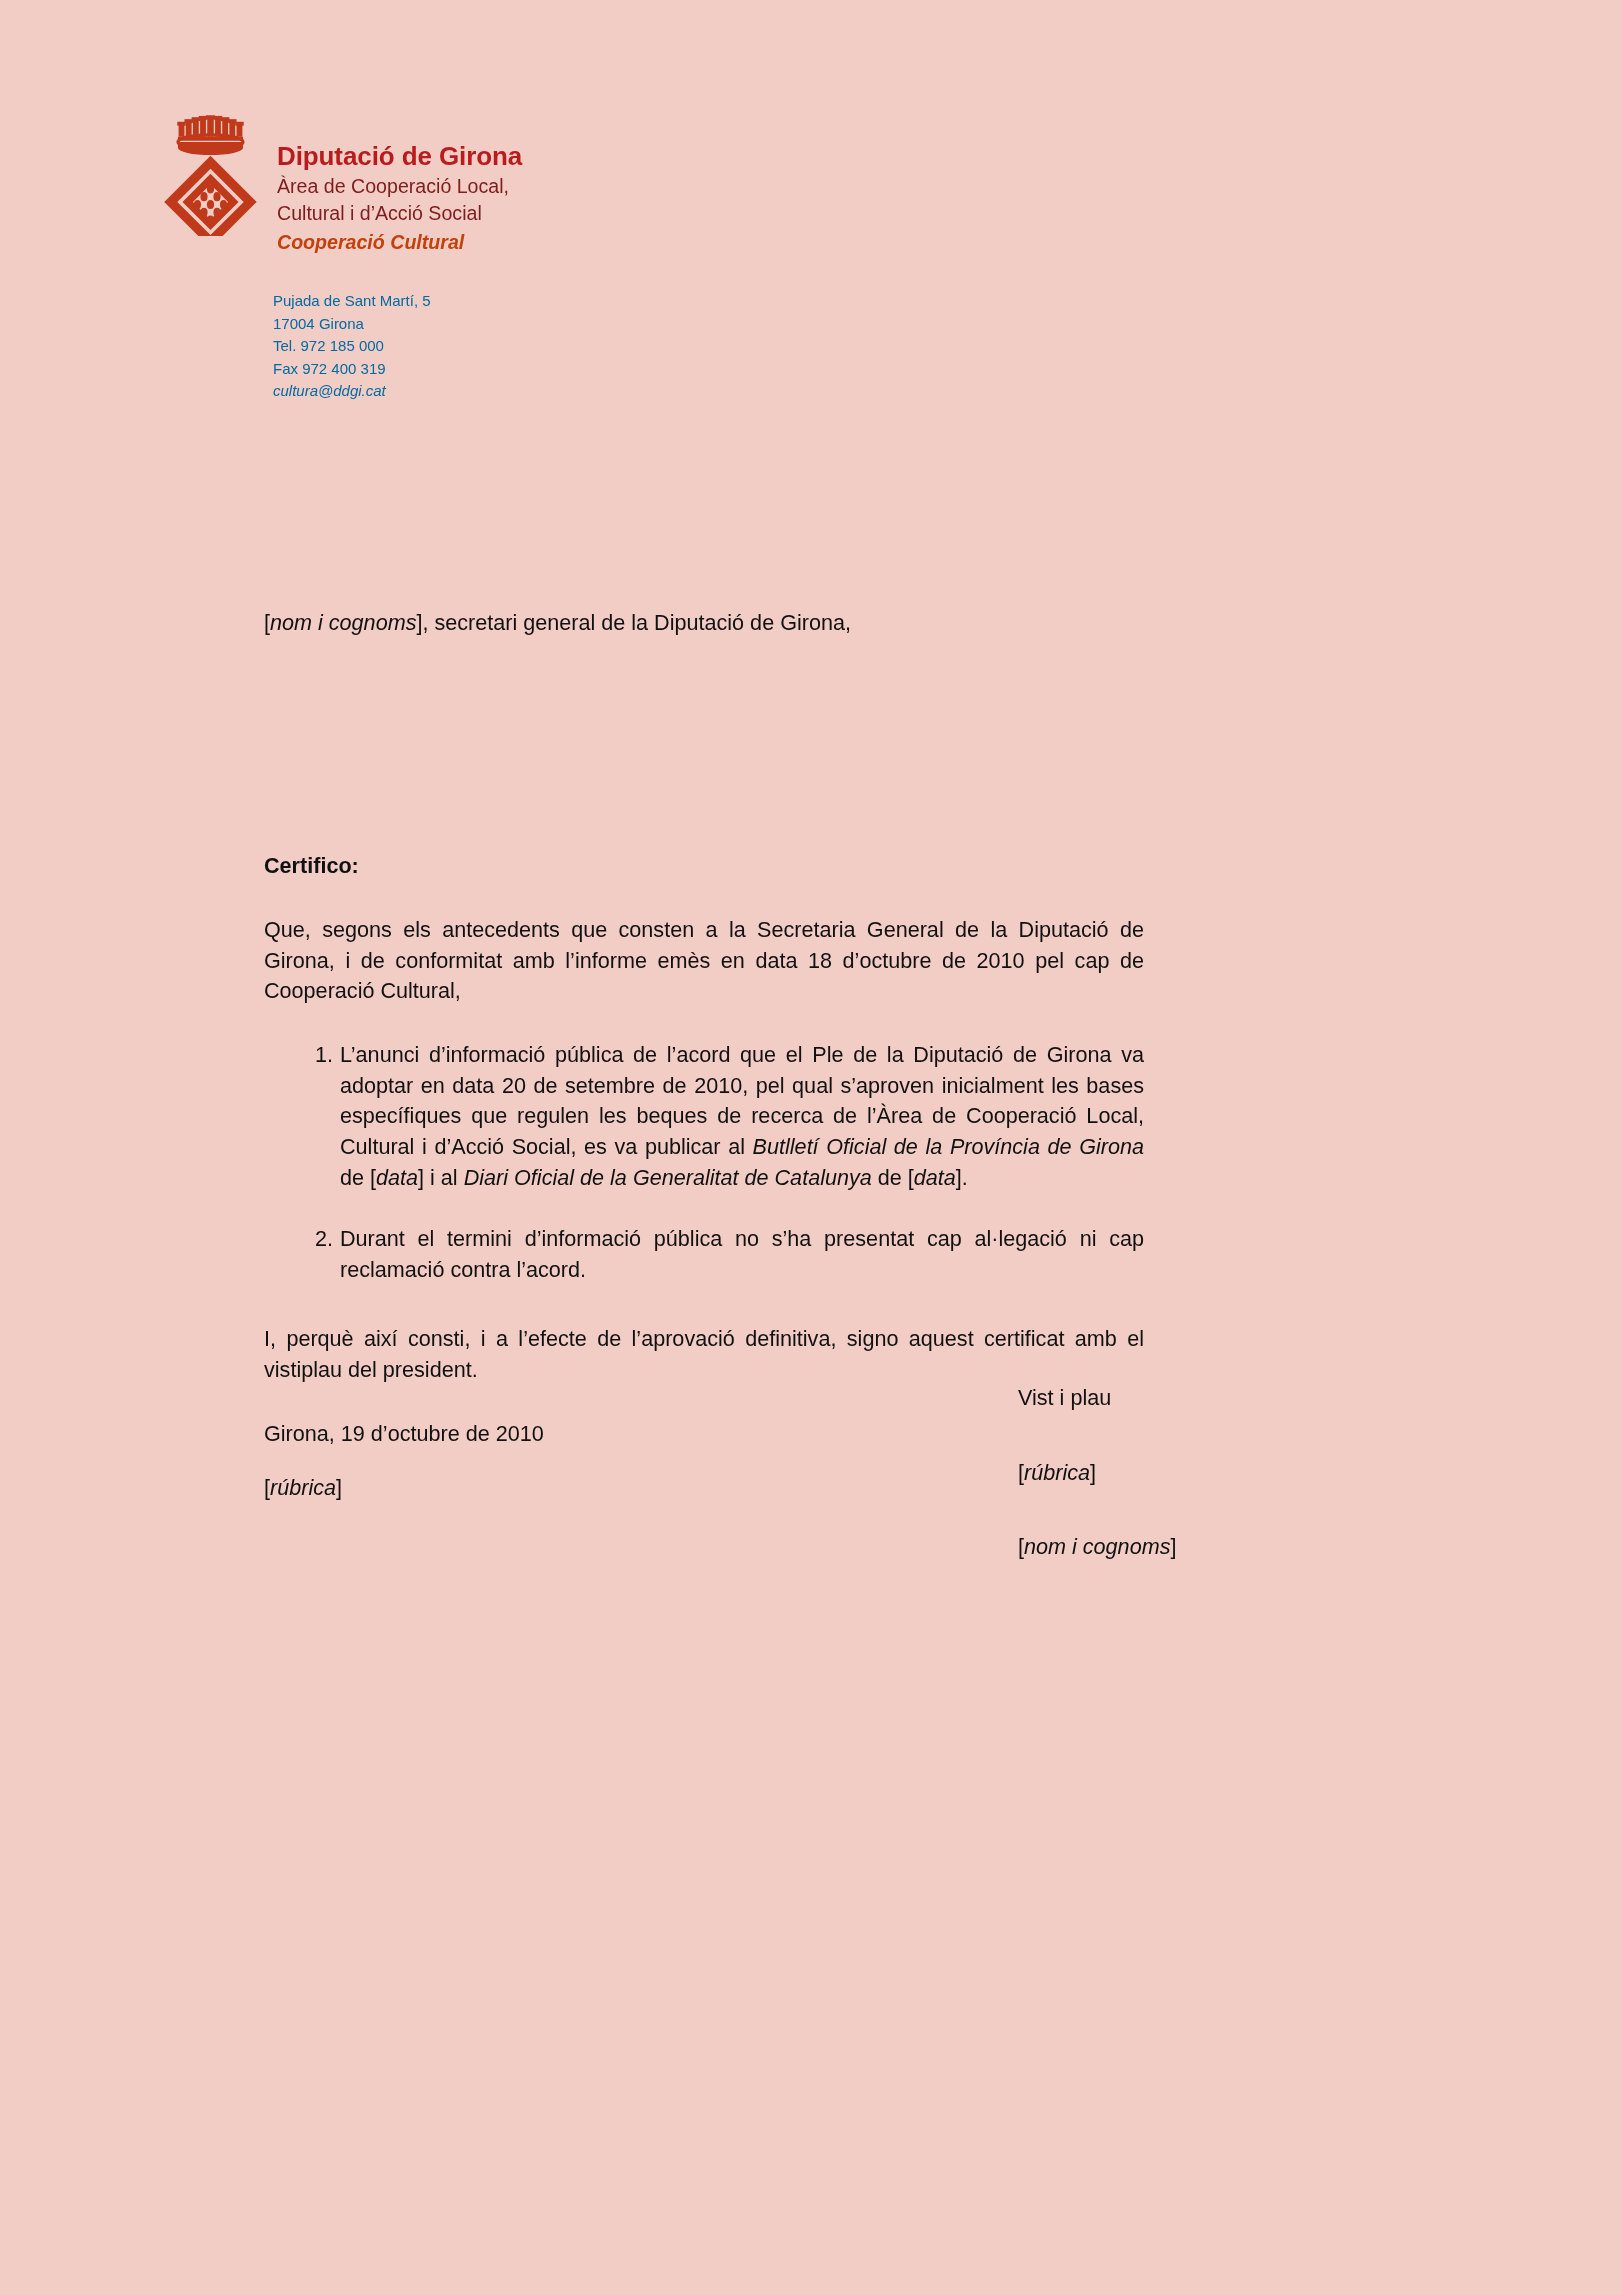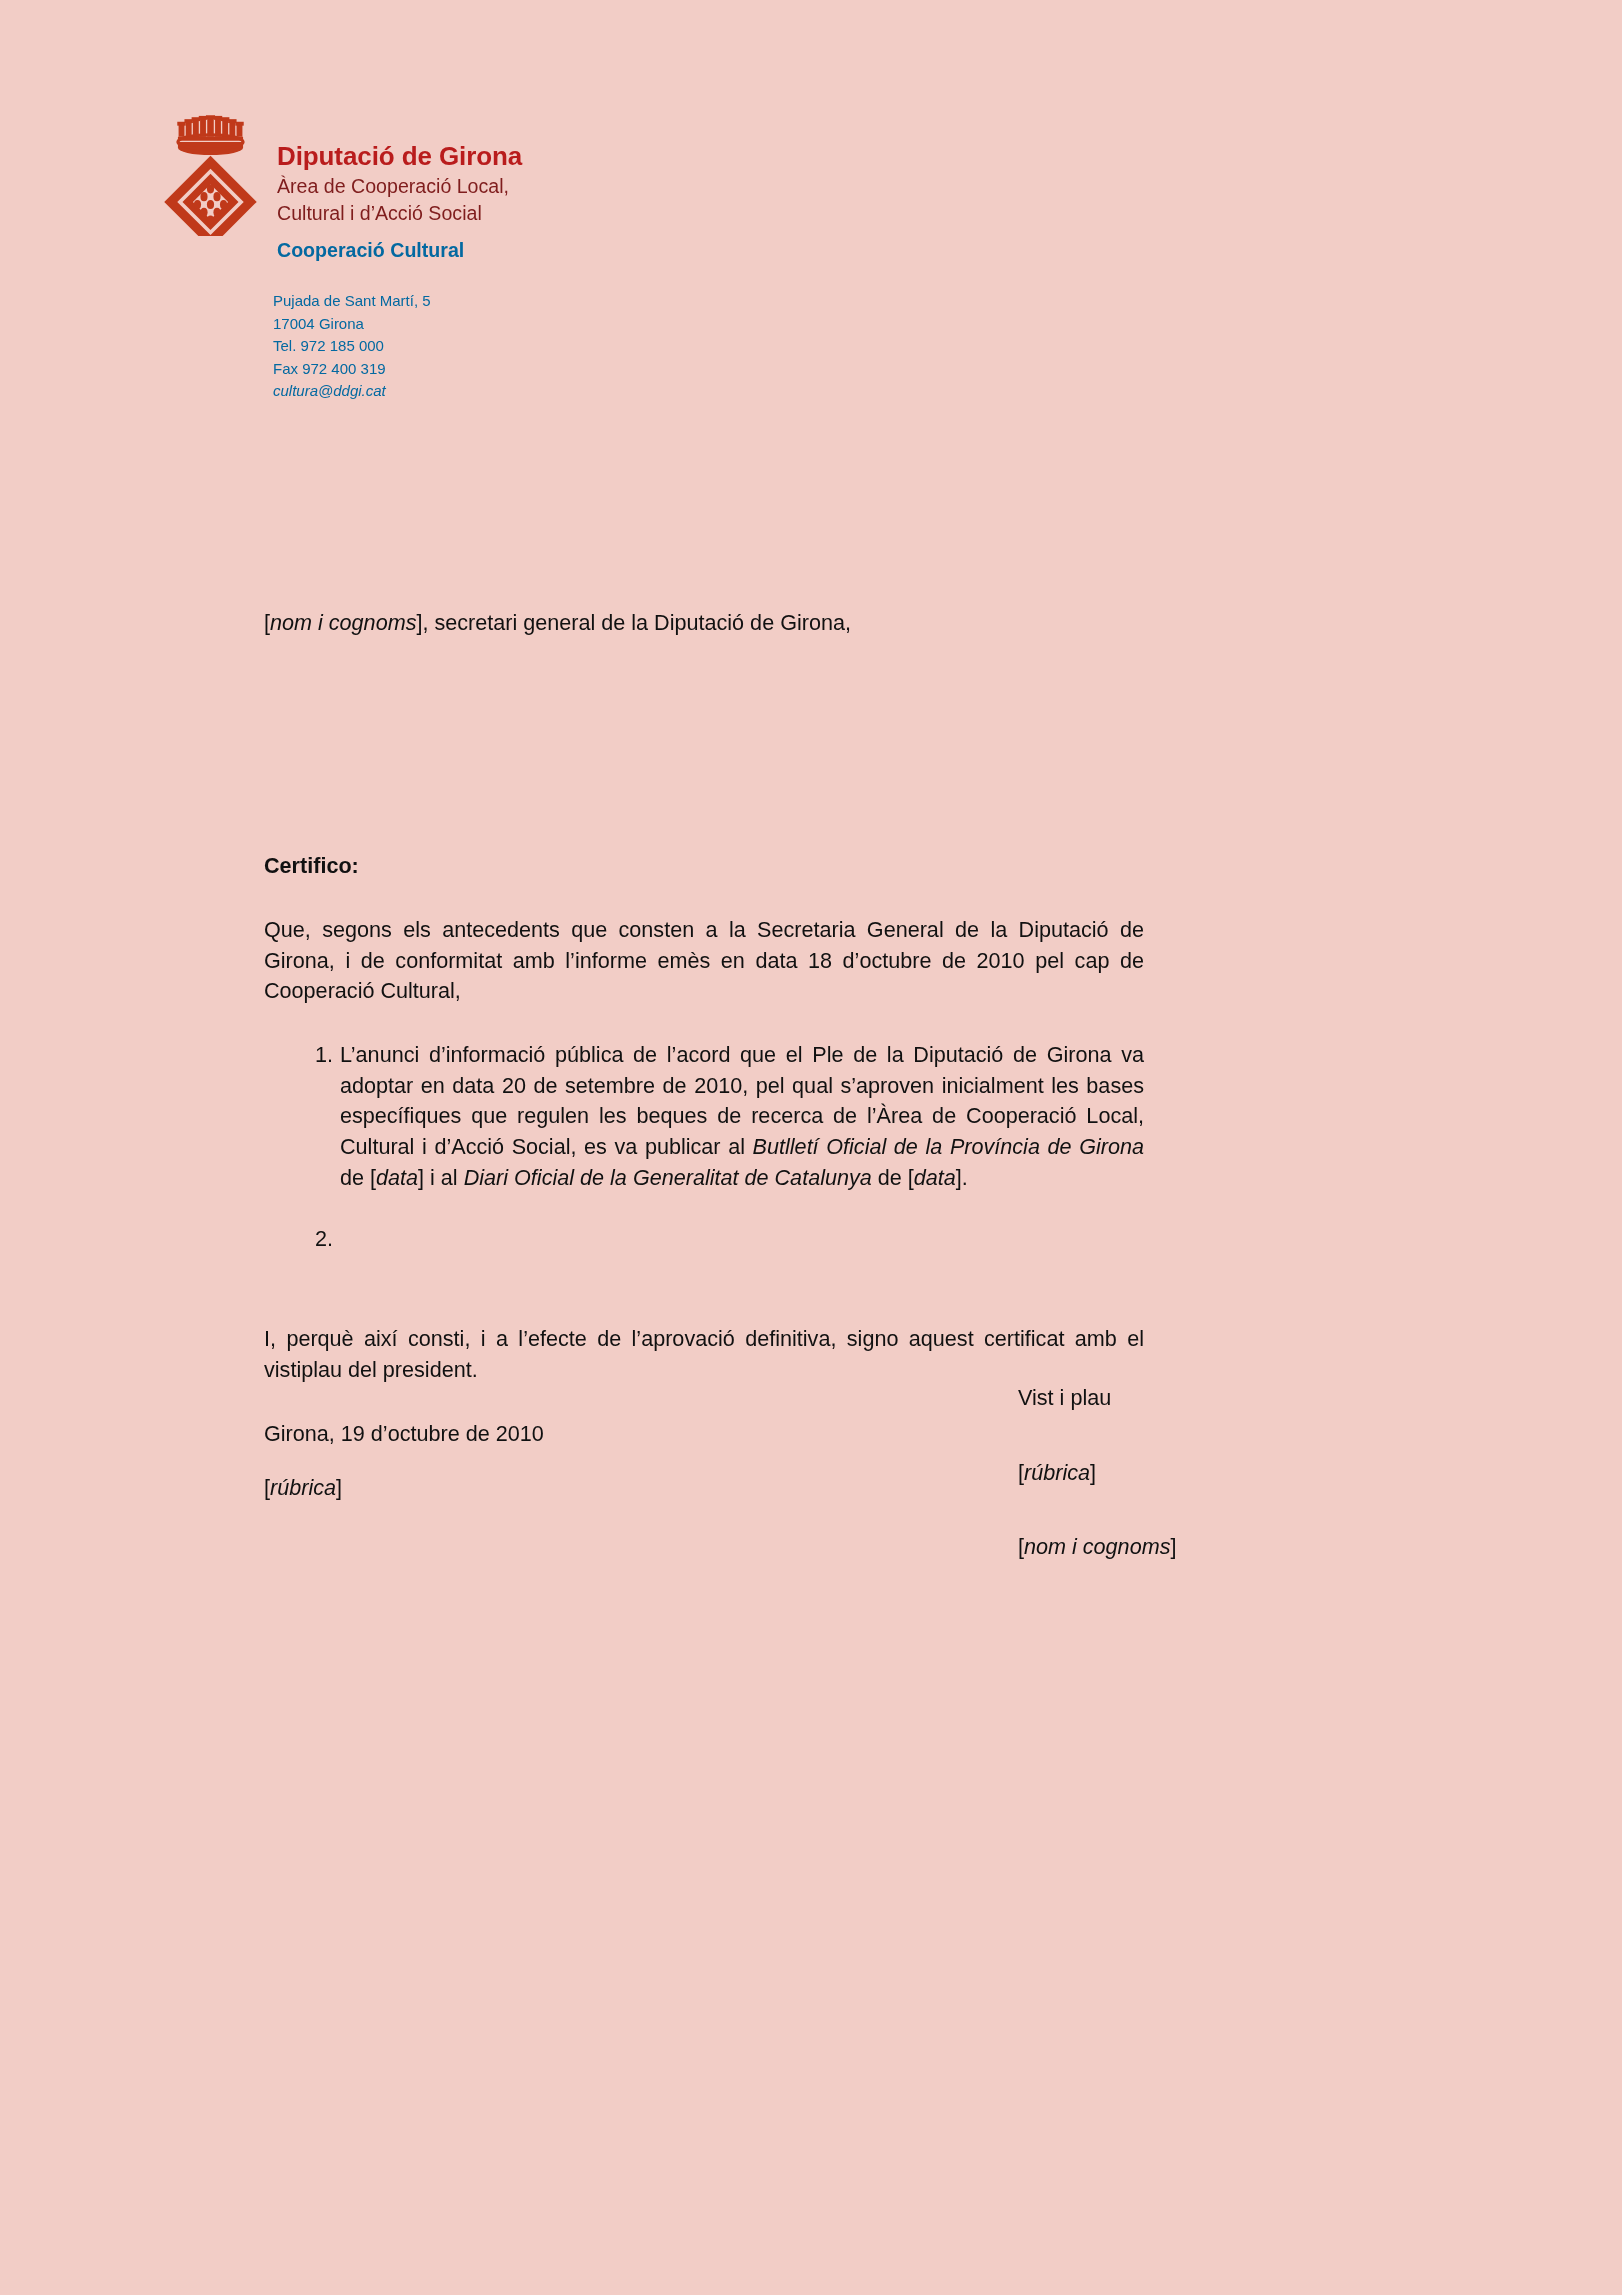--- a/index.html
+++ b/index.html
@@ -49,23 +49,24 @@
     font-weight: normal;
     line-height: 1.25;
     color: #7f1d1d;
     white-space: nowrap;
     margin-top: 2.6px;
   }
   .org-dept {
     font-size: 19.6px;
     font-weight: bold;
     line-height: 1.25;
-    color: #0369a1;
+    color: #c2410c;
     white-space: nowrap;
-    margin-top: 13px;
+    margin-top: 5px;
+    font-style: italic;
   }
 
   .address-block {
     position: absolute;
     left: 273px;
     top: 290px;
     font-size: 15px;
     line-height: 1.5;
     color: #0369a1;
   }
@@ -252,21 +253,21 @@
 
   <p class="certifico-heading">Certifico:</p>
 
   <p class="lead-para">Que, segons els antecedents que consten a la Secretaria General de la Diputació de Girona, i de conformitat amb l’informe emès en data 18 d’octubre de 2010 pel cap de Cooperació Cultural,</p>
 
   <ol class="items">
     <li>
       <span class="marker">1.</span><span>L’anunci d’informació pública de l’acord que el Ple de la Diputació de Girona va adoptar en data 20 de setembre de 2010, pel qual s’aproven inicialment les bases específiques que regulen les beques de recerca de l’Àrea de Cooperació Local, Cultural i d’Acció Social, es va publicar al </span><em class="title-italic">Butlletí Oficial de la Província de Girona</em><span> de [</span><em class="title-italic">data</em><span>] i al </span><em class="title-italic">Diari Oficial de la Generalitat de Catalunya</em><span> de [</span><em class="title-italic">data</em><span>].</span>
     </li>
     <li>
-      <span class="marker">2.</span>
+      <span class="marker">2.</span><span>Durant el termini d’informació pública no s’ha presentat cap al·legació ni cap reclamació contra l’acord.</span>
     </li>
   </ol>
 
   <p class="closing-para">I, perquè així consti, i a l’efecte de l’aprovació definitiva, signo aquest certificat amb el vistiplau del president.</p>
 
   <p class="date-line">Girona, 19 d’octubre de 2010</p>
 
   <p class="rubric-left"><span class="brk">[</span><span>rúbrica</span><span class="brk">]</span></p>
 
   <div class="signature-col">

